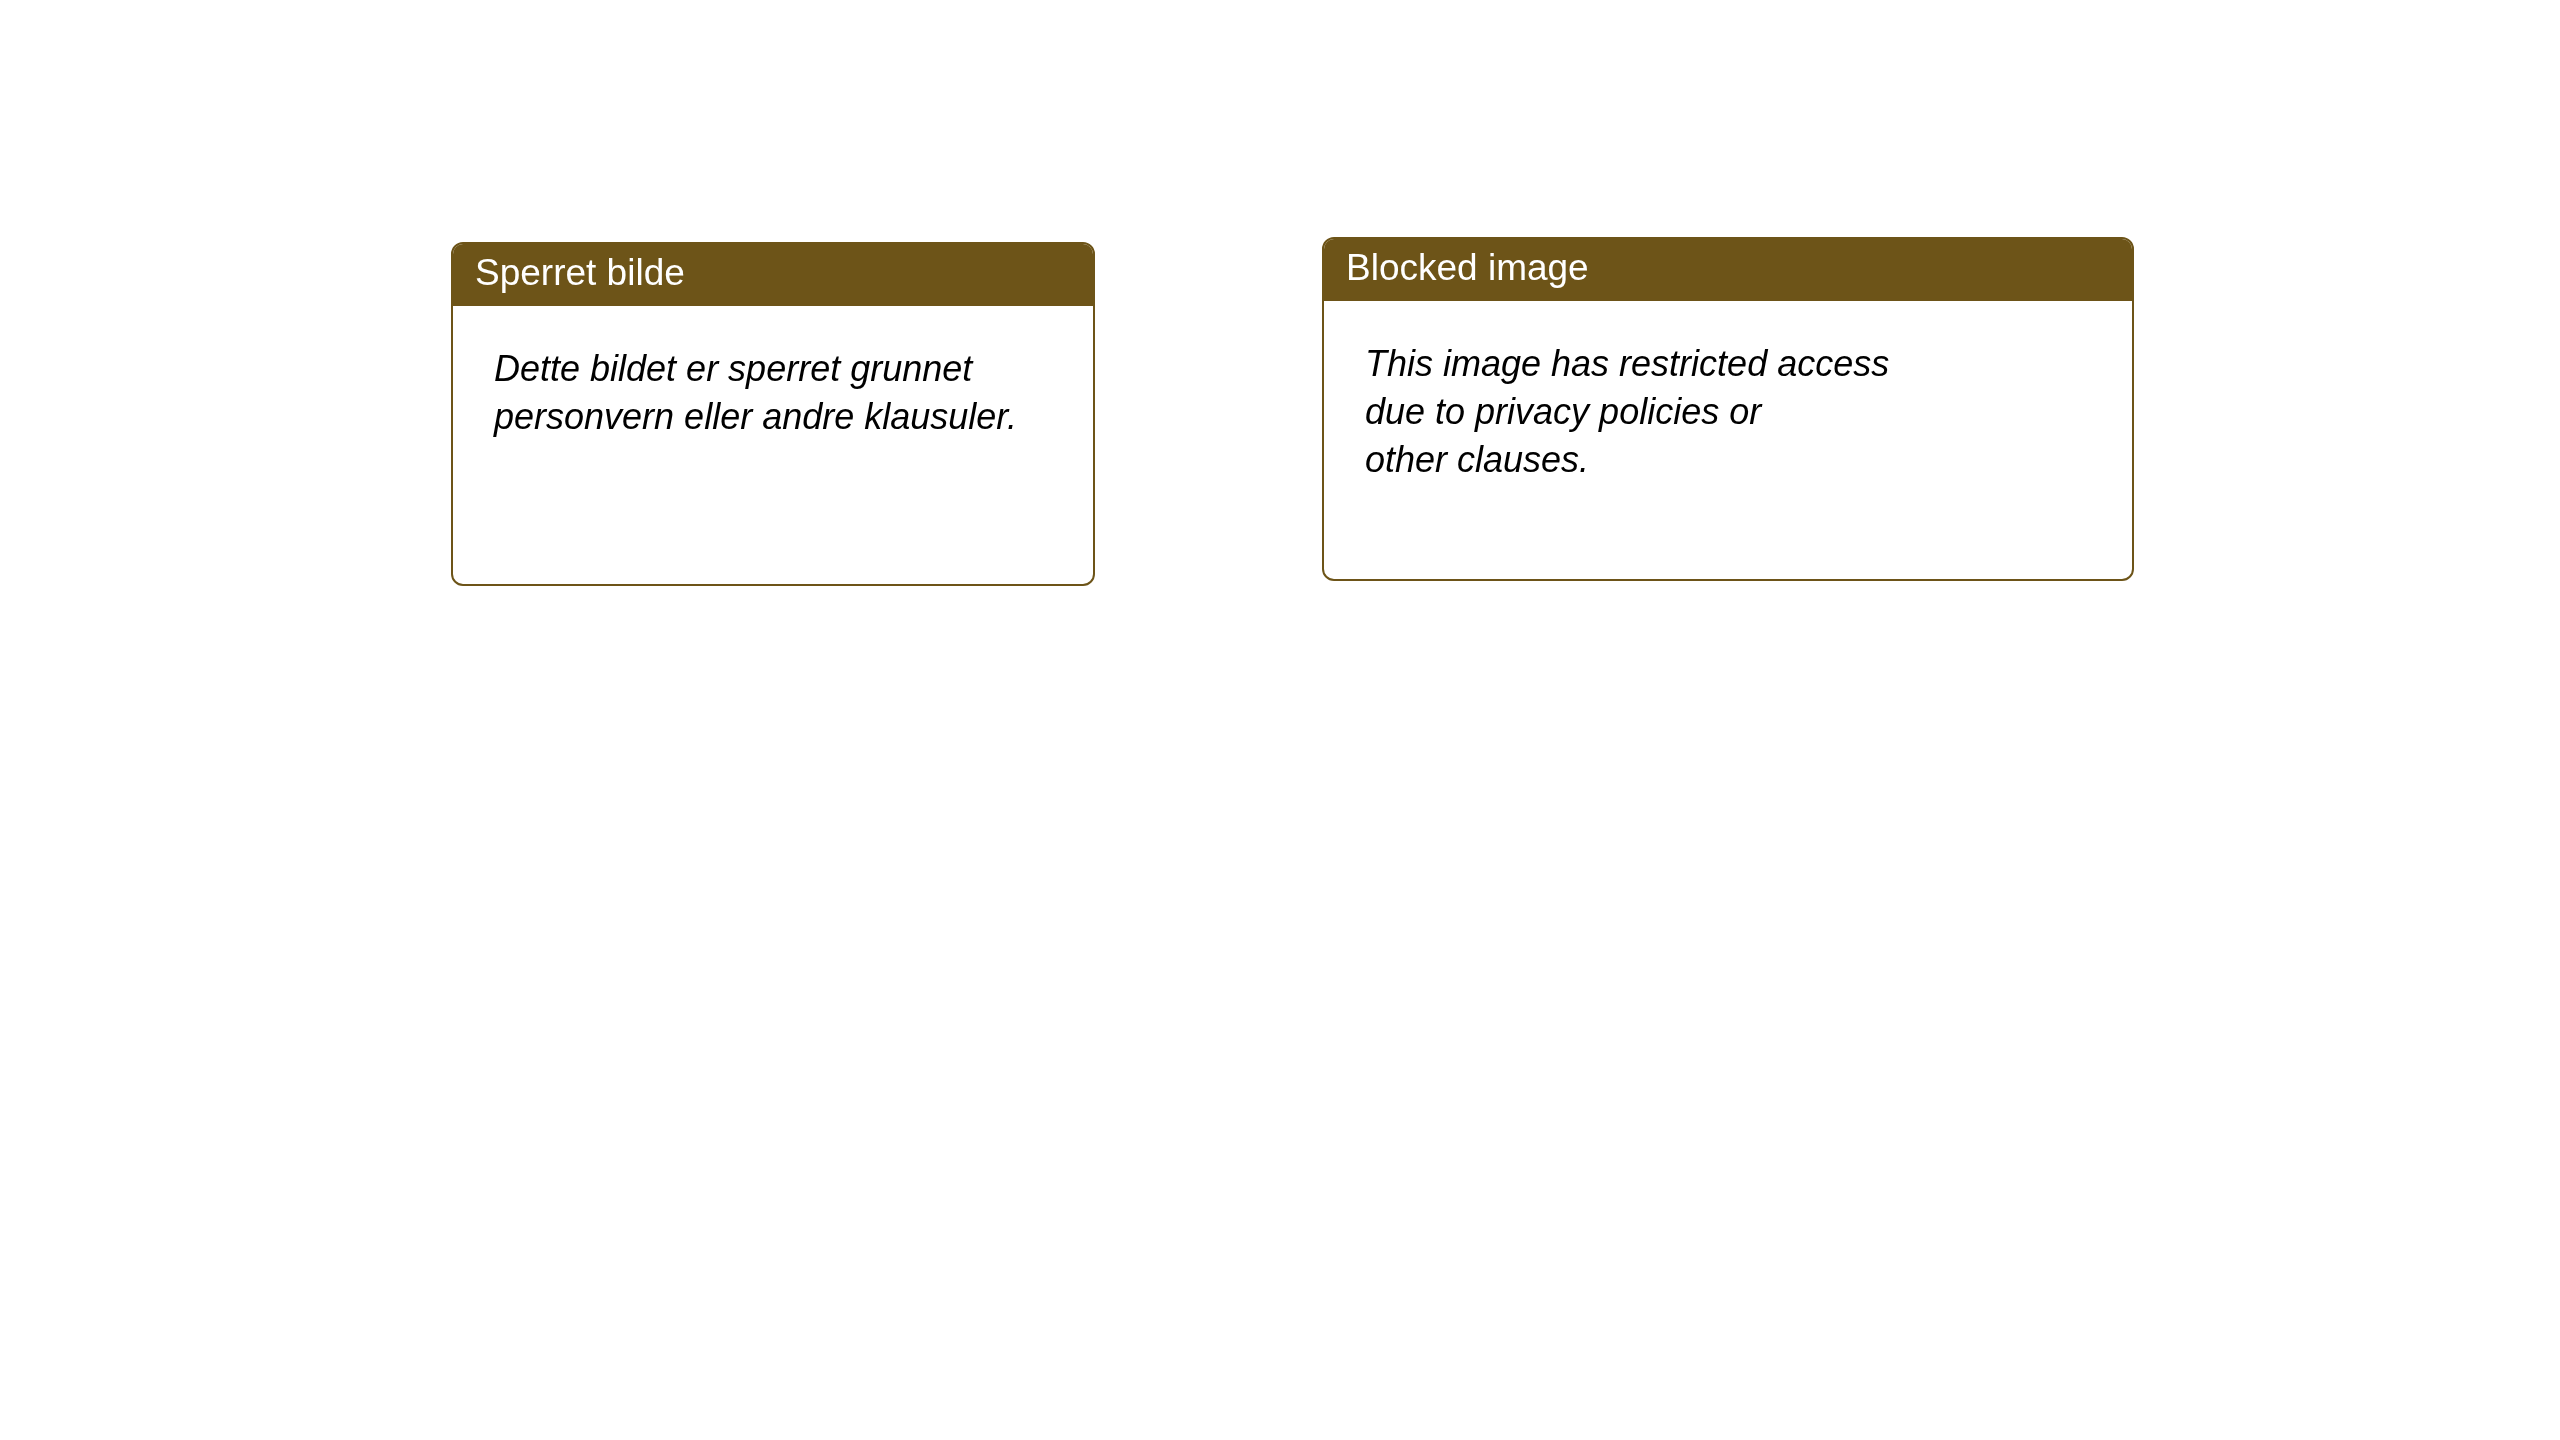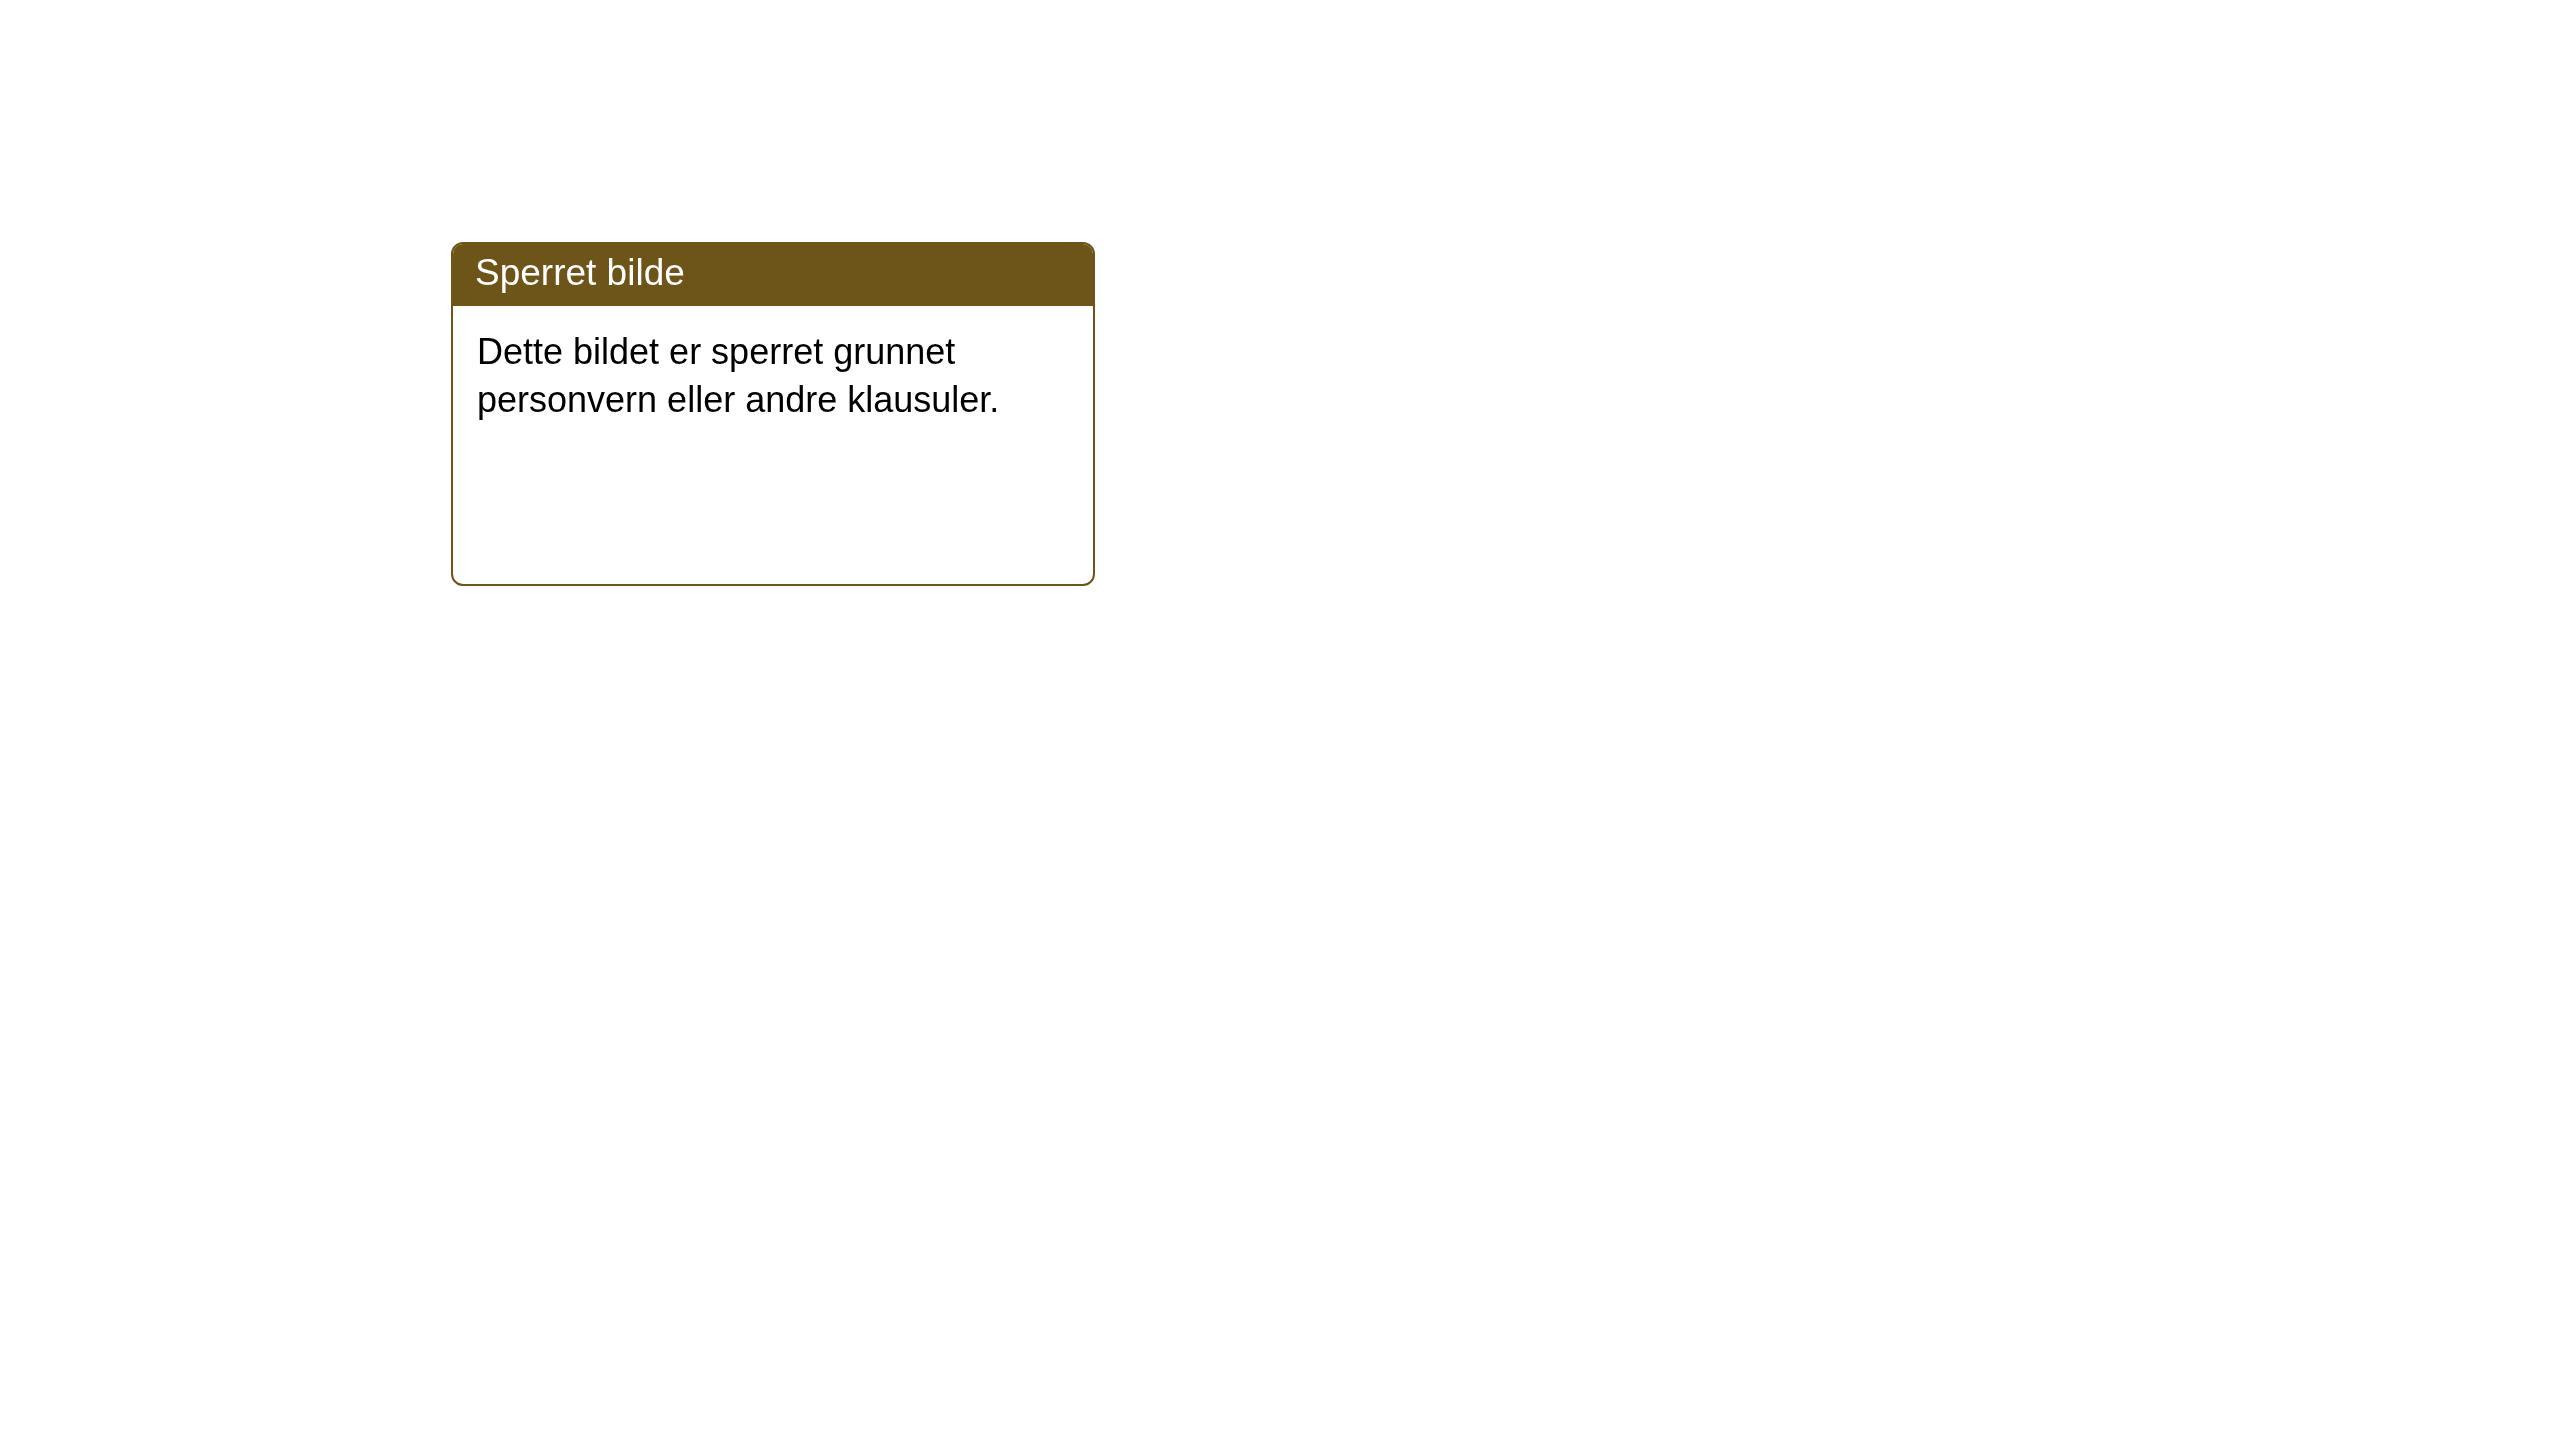--- a/index.html
+++ b/index.html
@@ -46,22 +46,23 @@
 
   .notice-card .card-body {
     padding: 22px 24px 24px 24px;
     box-sizing: border-box;
     color: #000000;
     font-size: 36px;
     line-height: 1.33;
   }
 
   .card-body p {
-    margin: 0;
+    margin: 17px;
     white-space: pre-line;
+    font-style: italic;
   }
 
   
   #card-no {
     left: 451px;
     top: 242px;
     width: 644px;
     height: 344px;
   }
 
@@ -79,14 +80,22 @@
 <div class="page">
 
   <div class="notice-card" id="card-no">
     <div class="card-header">Sperret bilde</div>
     <div class="card-body">
       <p>Dette bildet er sperret grunnet
 personvern eller andre klausuler.</p>
     </div>
   </div>
 
+  <div class="notice-card" id="card-en">
+    <div class="card-header">Blocked image</div>
+    <div class="card-body">
+      <p>This image has restricted access
+due to privacy policies or
+other clauses.</p>
+    </div>
+  </div>
 
 </div>
 
 </body></html>

